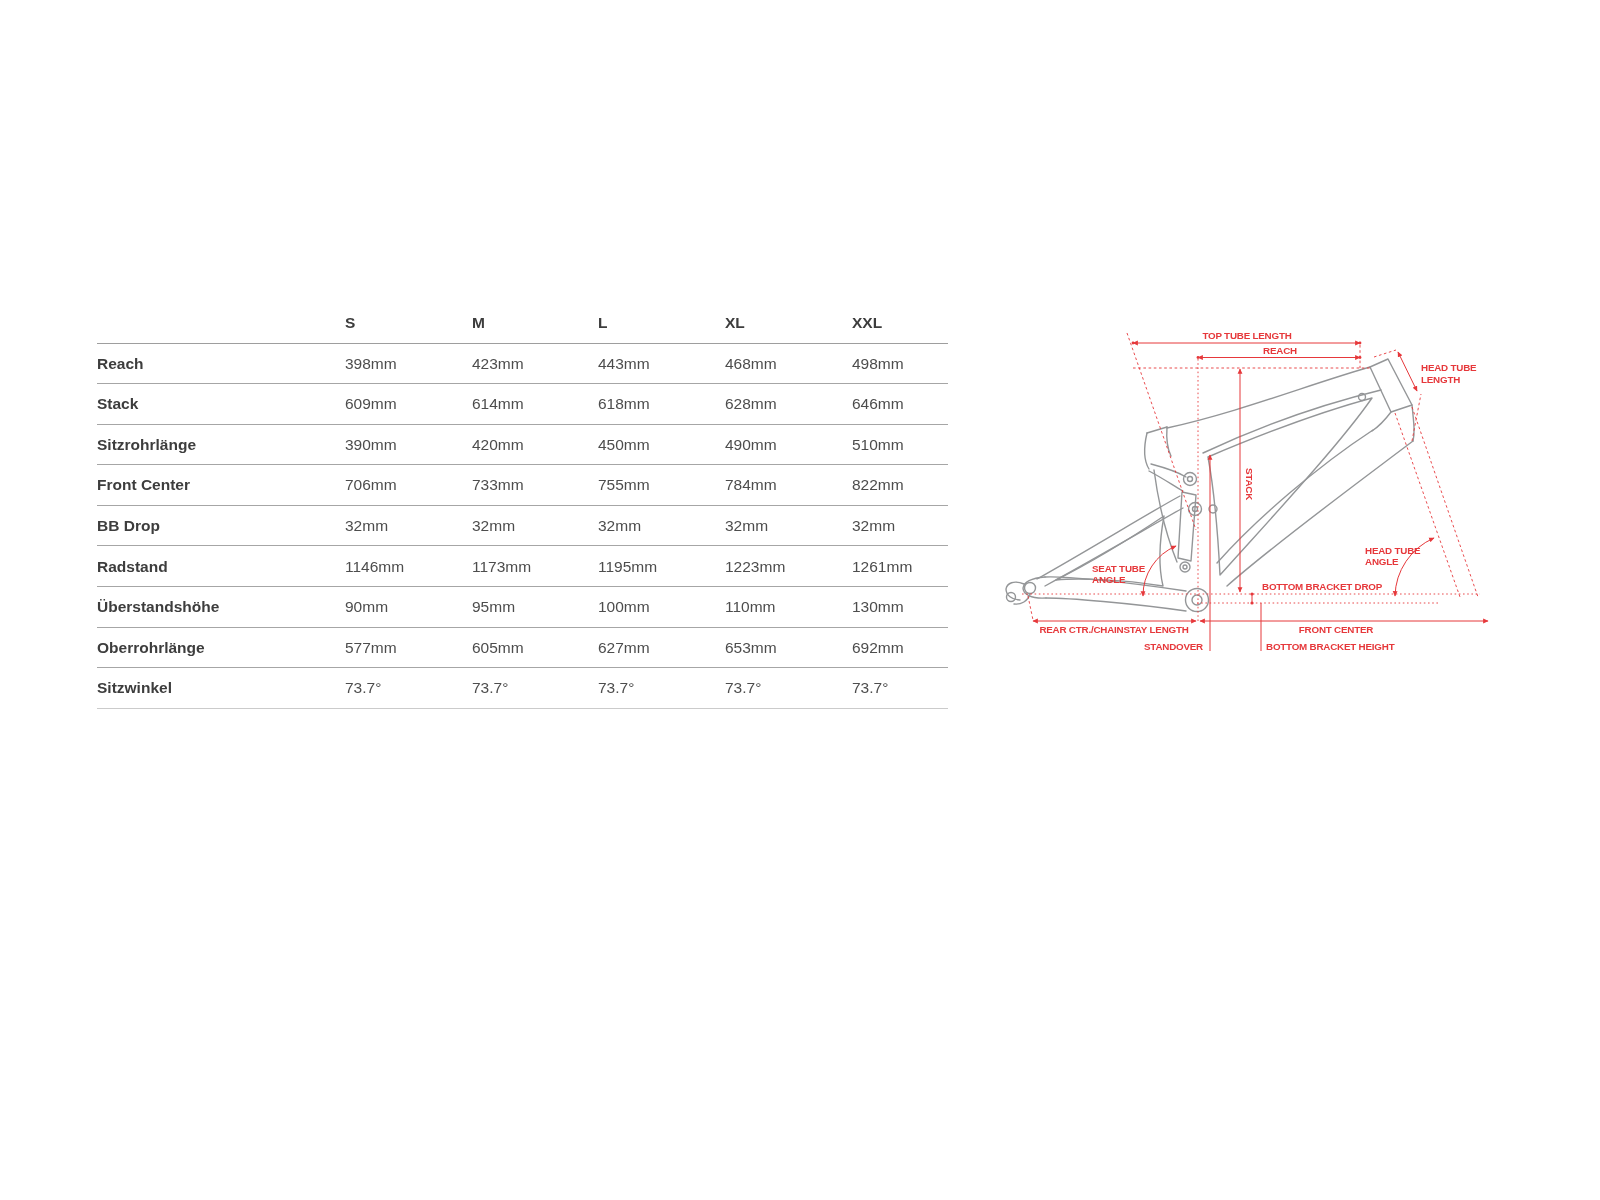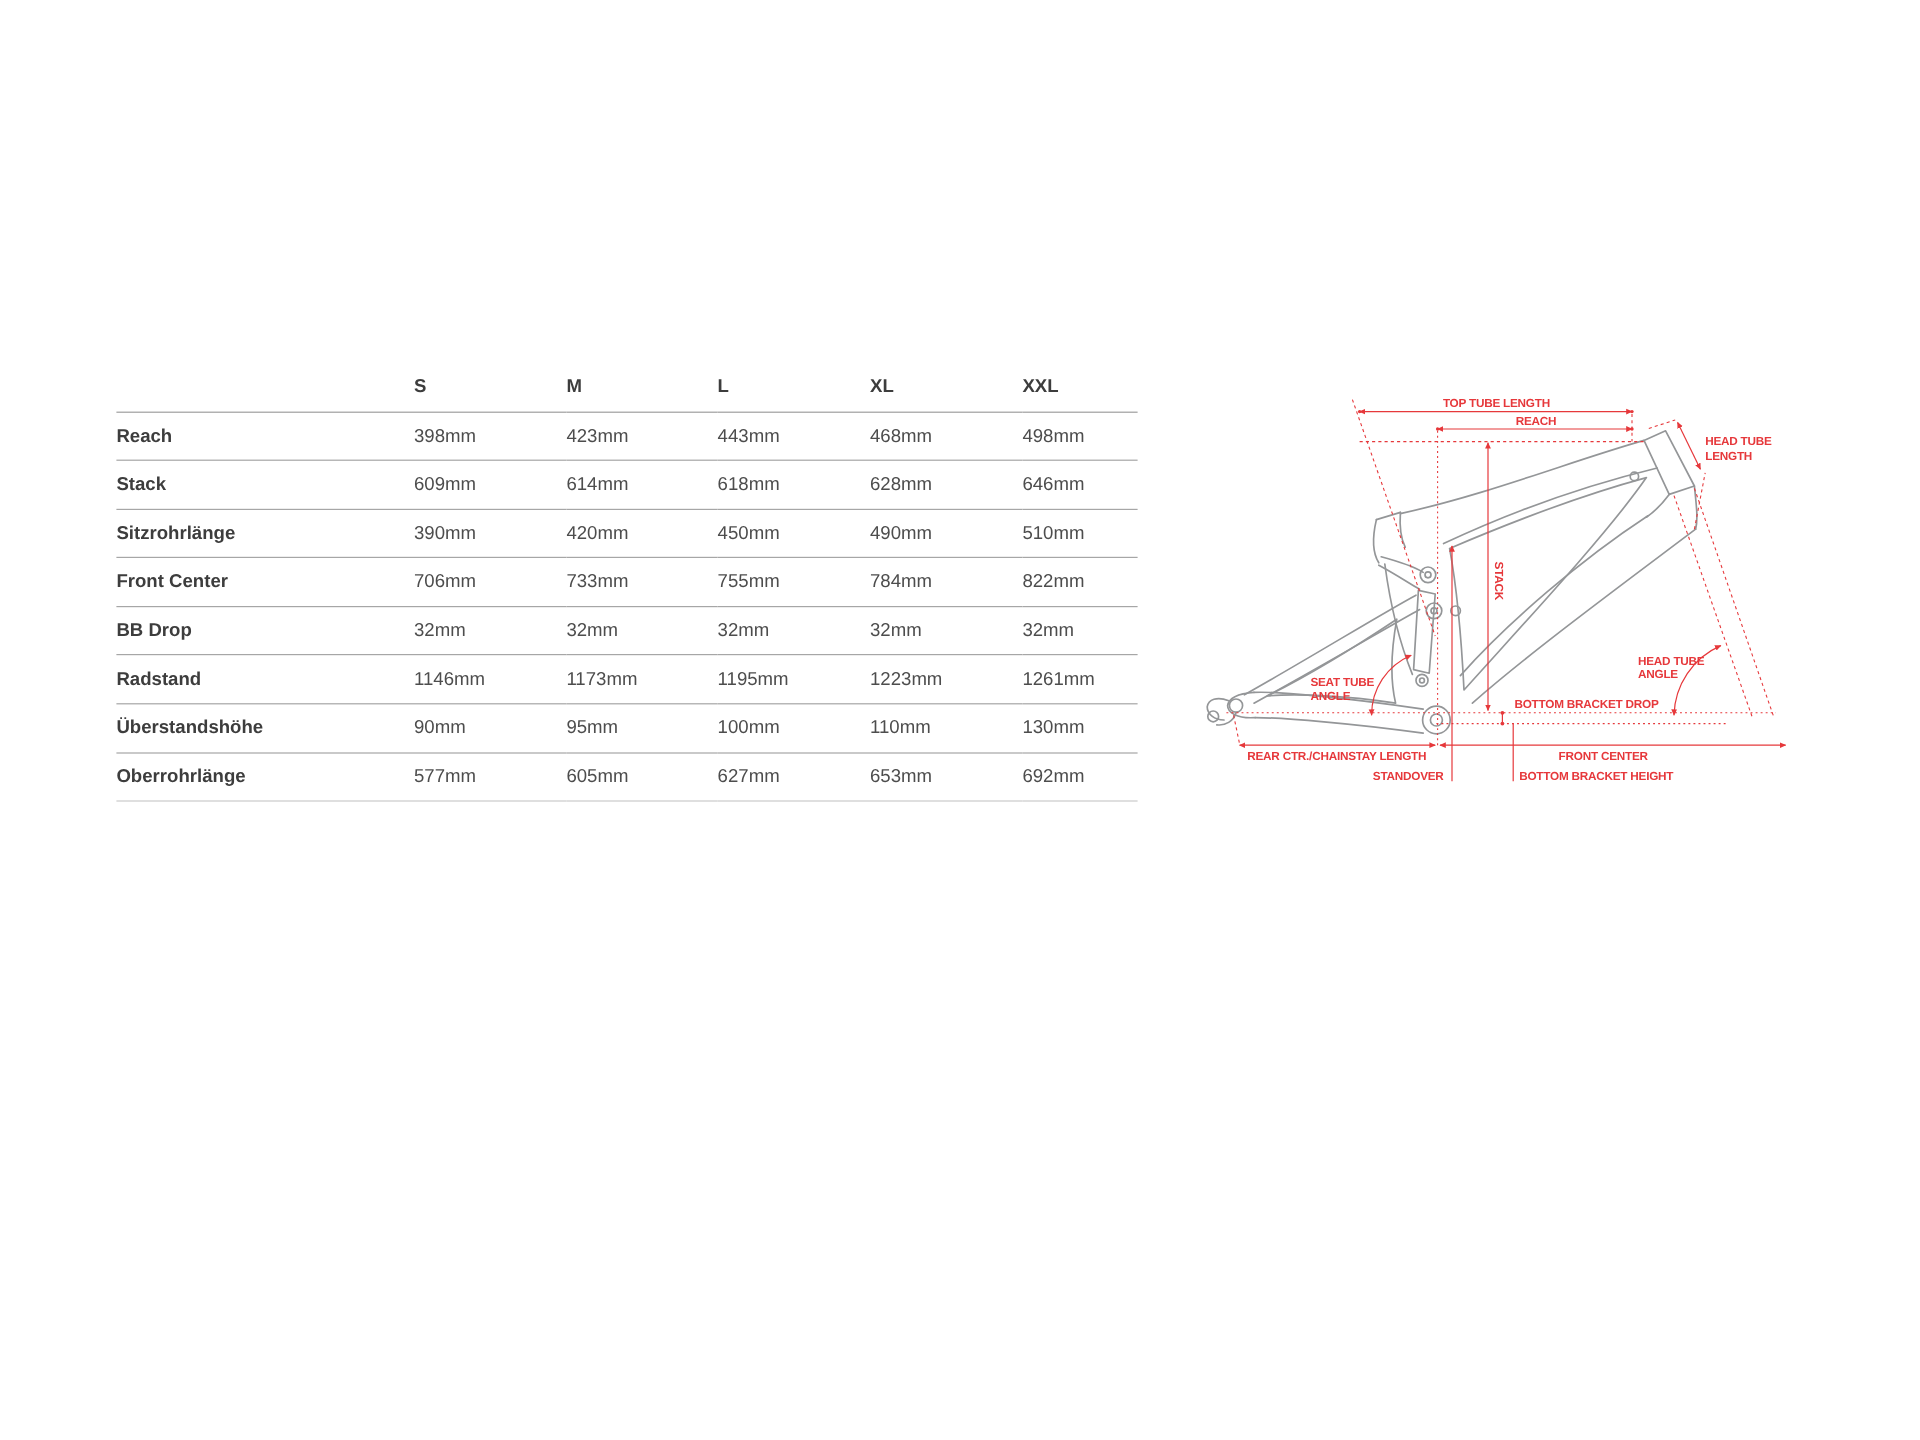--- a/index.html
+++ b/index.html
@@ -118,20 +118,28 @@
         <td>130mm</td>
       </tr>
       <tr>
         <th>Oberrohrlänge</th>
         <td>577mm</td>
         <td>605mm</td>
         <td>627mm</td>
         <td>653mm</td>
         <td>692mm</td>
       </tr>
+      <tr>
+        <th>Sitzwinkel</th>
+        <td>73.7°</td>
+        <td>73.7°</td>
+        <td>73.7°</td>
+        <td>73.7°</td>
+        <td>73.7°</td>
+      </tr>
     </tbody>
 </table>
 
 <svg class="diagram" viewBox="995 315 515 350">
   <defs>
     <marker id="arw" viewBox="0 0 6 6" refX="5.2" refY="3" markerWidth="5.6" markerHeight="5.6" orient="auto-start-reverse" markerUnits="userSpaceOnUse">
       <path d="M0,0.4 L5.8,3 L0,5.6 Z" fill="#e6383b"></path>
     </marker>
   </defs>
 

